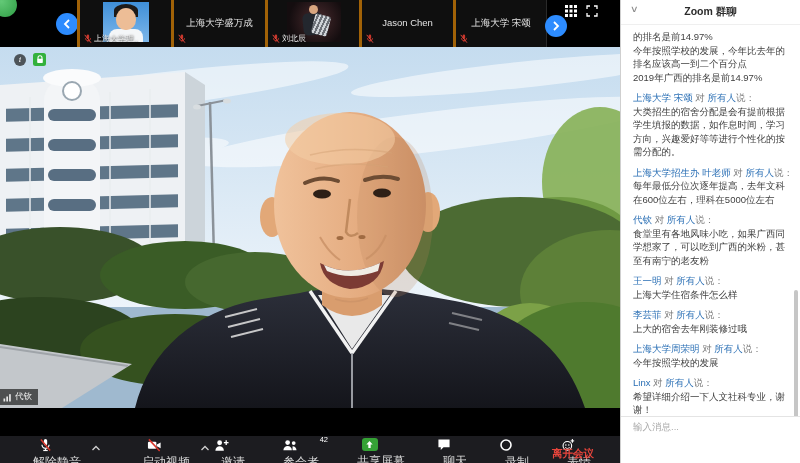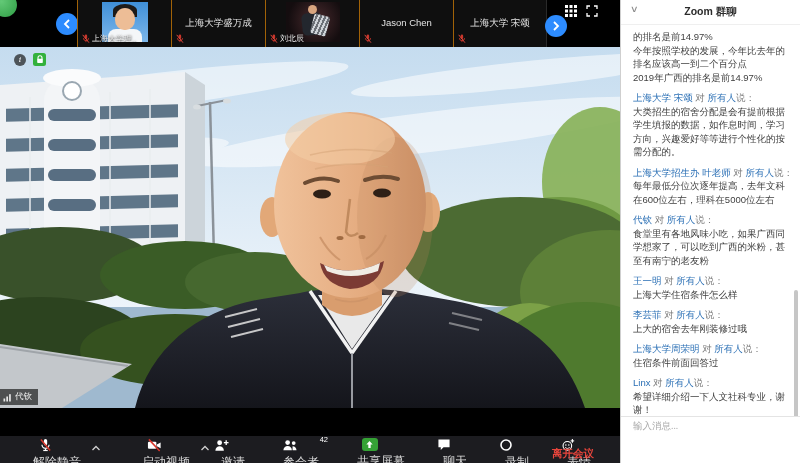--- a/index.html
+++ b/index.html
@@ -11,21 +11,21 @@
 
   
   .filmstrip{position:absolute;left:0;top:0;width:620px;height:47px;background:#000;z-index:5;}
   .corner-logo{position:absolute;left:-7px;top:-7px;width:24px;height:24px;border-radius:50%;
     background:radial-gradient(circle at 35% 35%,#63c977,#2f9e45);}
   .strip-nav{position:absolute;width:22px;height:22px;border-radius:50%;background:var(--accent,#2d8cff);
     border:none;display:flex;align-items:center;justify-content:center;padding:0;cursor:pointer;}
   .strip-nav.prev{left:56px;top:13px;}
   .strip-nav.next{left:545px;top:15px;}
   .cells{position:absolute;left:77px;top:0;height:47px;display:flex;}
-  .cell{width:94px;height:47px;position:relative;background:#0f0f0f;border-left:1px solid #a16207;box-sizing:border-box;}
+  .cell{width:94px;height:47px;position:relative;background:#0f0f0f;border-left:3px solid #a16207;box-sizing:border-box;}
   .cell:last-child{border-right:1px solid #2a2a2a;}
   .cell-name{position:absolute;left:0;right:0;top:17px;text-align:center;color:#e3e3e3;font-size:9.5px;white-space:nowrap;overflow:hidden;}
   .cell-label{position:absolute;left:4px;bottom:3px;display:flex;align-items:center;gap:2px;color:#f0f0f0;
     font-size:8px;text-shadow:0 1px 2px #000;white-space:nowrap;}
   .pwrap{position:absolute;left:50%;transform:translateX(-50%);top:2px;overflow:hidden;}
   .photo1{width:46px;height:40px;background:linear-gradient(#3f8fd8,#7db7ea);position:relative;}
   .p1-face{position:absolute;left:13px;top:6px;width:20px;height:22px;border-radius:50% 50% 46% 46%;background:#edbd96;}
   .p1-hair{position:absolute;left:11px;top:2px;width:24px;height:13px;border-radius:50% 50% 0 0;background:#1d1a18;}
   .p1-shirt{position:absolute;left:6px;top:27px;width:34px;height:14px;border-radius:8px 8px 0 0;background:#f4f6f8;}
   .photo3{width:54px;height:40px;background:radial-gradient(circle at 55% 45%,#4a2b2e,#140d0f 75%);position:relative;}
@@ -70,21 +70,21 @@
   .chat-scrollbar{position:absolute;right:2px;top:290px;width:4px;height:128px;border-radius:2px;background:#c6c6c6;cursor:pointer;}
   .chat-footer{position:absolute;left:0;right:0;bottom:0;height:46px;border-top:1px solid #e4e4e4;background:#fff;}
   .cf-row1{display:flex;align-items:center;padding:5px 8px 0 12px;}
   .sendto-lbl{font-size:9.5px;color:#6e6e6e;}
   .sendto-pill{margin-left:4px;background:#f1f1f4;border-radius:3px;padding:1px 6px;font-size:9.5px;color:#444;
     display:flex;align-items:center;gap:3px;cursor:pointer;}
   .sendto-pill .caret{font-size:7px;color:#777;transform:scaleX(1.3);}
   .more-btn{margin-left:auto;width:20px;height:13px;border:1px solid #dcdcdc;border-radius:3px;color:#8a8a8a;
     font-size:9px;line-height:10px;text-align:center;cursor:pointer;background:#fff;}
   .chat-input{display:block;width:150px;margin:4px 0 0 12px;border:none;outline:none;font-size:9.5px;color:#444;
-    font-family:Liberation Serif, serif;padding:0;background:transparent;}
+    font-family:Liberation Sans, sans-serif;padding:0;background:transparent;}
   .chat-input::placeholder{color:#a9a9a9;}
 </style>
 </head>
 <body>
 
 <div class="app">
 
   <div class="main">
 
     <div class="filmstrip">
@@ -452,21 +452,21 @@
         <div class="msg">
           <div class="sender"><span class="sn">王一明</span> <span class="sp">对</span> <span class="sn">所有人</span><span class="sp">说：</span></div>
           <div class="mbody">上海大学住宿条件怎么样</div>
         </div>
         <div class="msg">
           <div class="sender"><span class="sn">李芸菲</span> <span class="sp">对</span> <span class="sn">所有人</span><span class="sp">说：</span></div>
           <div class="mbody">上大的宿舍去年刚装修过哦</div>
         </div>
         <div class="msg">
           <div class="sender"><span class="sn">上海大学周荣明</span> <span class="sp">对</span> <span class="sn">所有人</span><span class="sp">说：</span></div>
-          <div class="mbody">住宿条件前面回答过</div>
+          <div class="mbody">今年按照学校的发展</div>
         </div>
         <div class="msg">
           <div class="sender"><span class="sn">Linx</span> <span class="sp">对</span> <span class="sn">所有人</span><span class="sp">说：</span></div>
           <div class="mbody">希望详细介绍一下人文社科专业，谢谢！</div>
         </div>
       </div>
 
     <div class="chat-scrollbar"></div>
 
     <div class="chat-footer">

